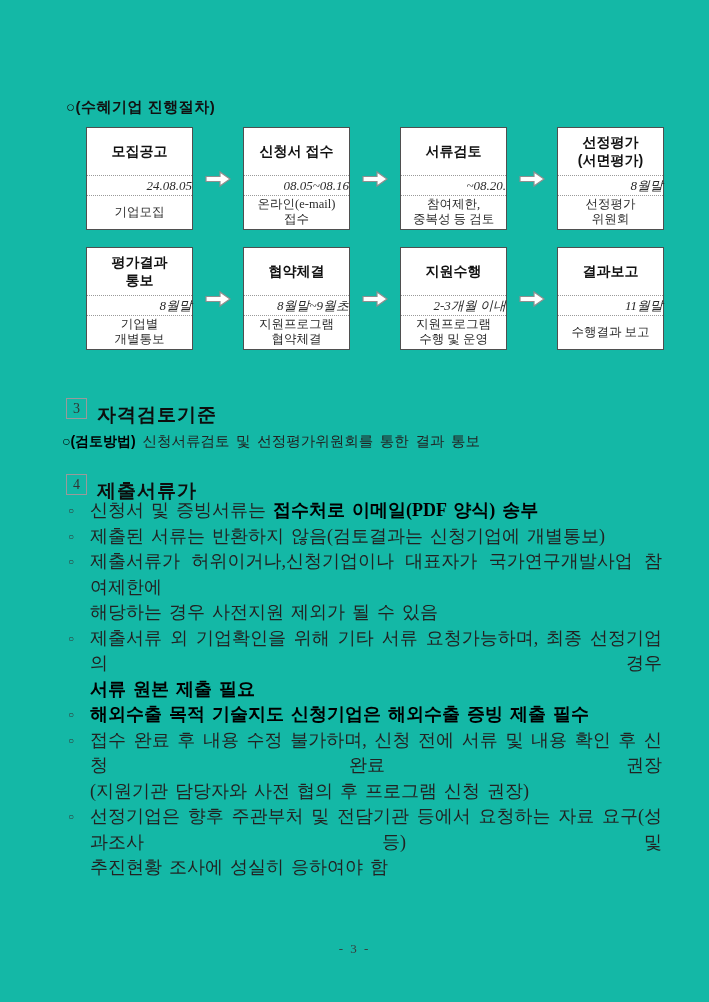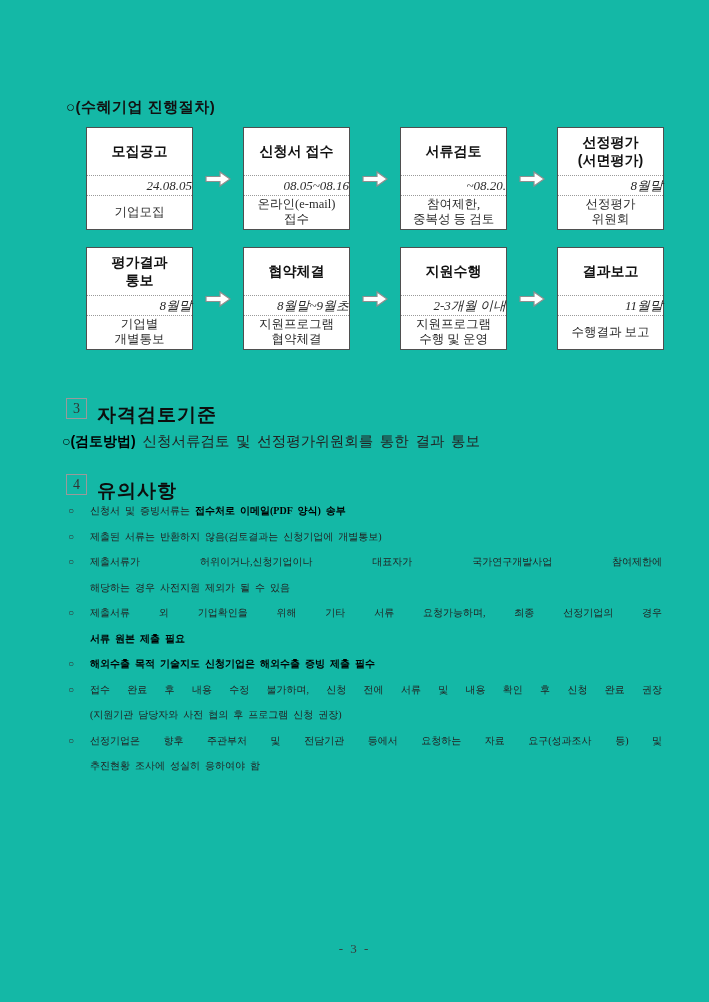--- a/index.html
+++ b/index.html
@@ -62,21 +62,21 @@
     font-weight:700; color:#000;
     font-family:"Liberation Sans","DejaVu Sans",sans-serif; font-size:14px;
   }
   
   .notes { position:absolute; left:66px; top:498px; width:596px; }
   .note { display:flex; }
   .note-marker {
     width:24px; flex:0 0 24px; font-size:10px; color:#333;
     line-height:25.5px; padding-left:2px;
   }
-  .note-body { flex:1; font-size:10px; line-height:25.5px; color:#222; word-spacing:2.5px; }
+  .note-body { flex:1; font-size:18px; line-height:25.5px; color:#222; word-spacing:2.5px; }
   .note-line { text-align:left; }
   .note-line.j { text-align:justify; text-align-last:justify; }
   .seg-b { font-weight:700; color:#000; }
   
   .page-number {
     position:absolute; left:0; top:941px; width:100%;
     text-align:center; font-size:13px; color:#3a3a3a; letter-spacing:2px;
   }
 </style>
 </head>
@@ -174,21 +174,21 @@
     <span class="sec-num">3</span>
     <span class="sec-title">자격검토기준</span>
   </div>
   <div class="method-line">
     <span class="method-label">○(검토방법)</span>
     <span>신청서류검토 및 선정평가위원회를 통한 결과 통보</span>
   </div>
 
   <div class="sec-heading s4">
     <span class="sec-num">4</span>
-    <span class="sec-title">유의사항</span>
+    <span class="sec-title">제출서류가</span>
   </div>
 
   <div class="notes">
     <div class="note">
       <span class="note-marker">○</span>
       <div class="note-body">
         <div class="note-line"><span>신청서 및 증빙서류는 </span><span class="seg-b">접수처로 이메일(PDF 양식) 송부</span></div>
       </div>
     </div>
     <div class="note">

